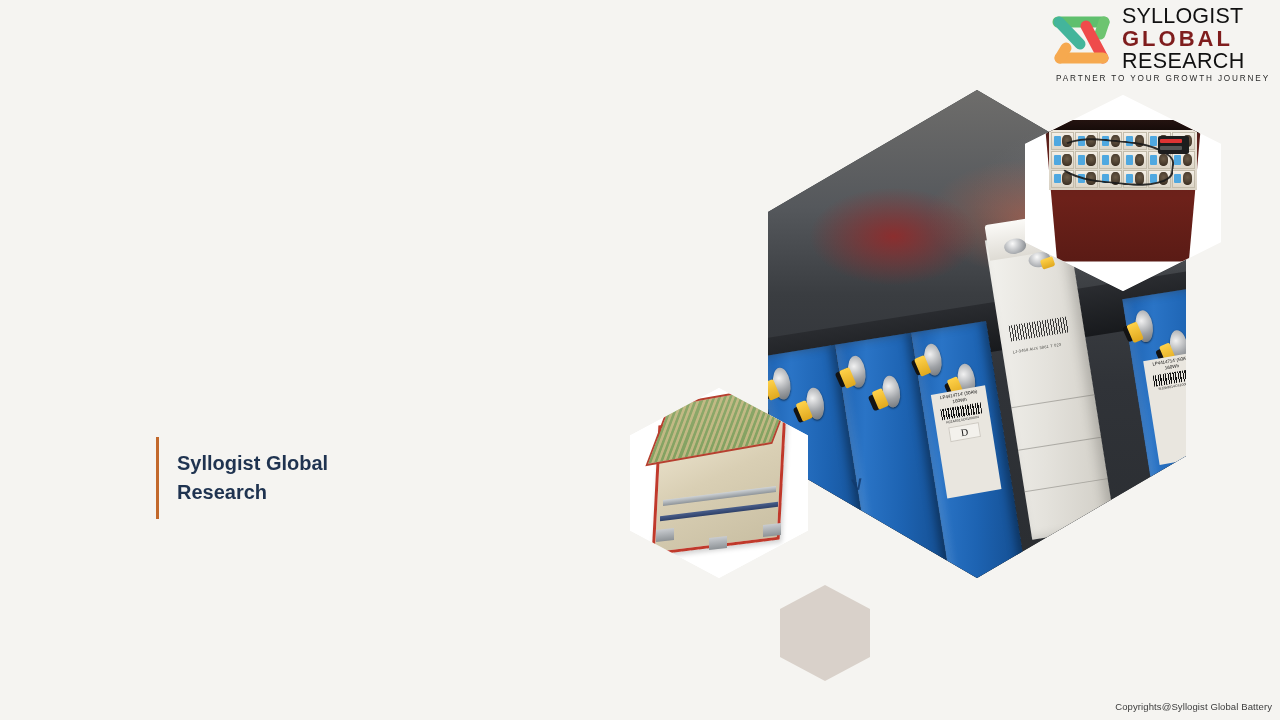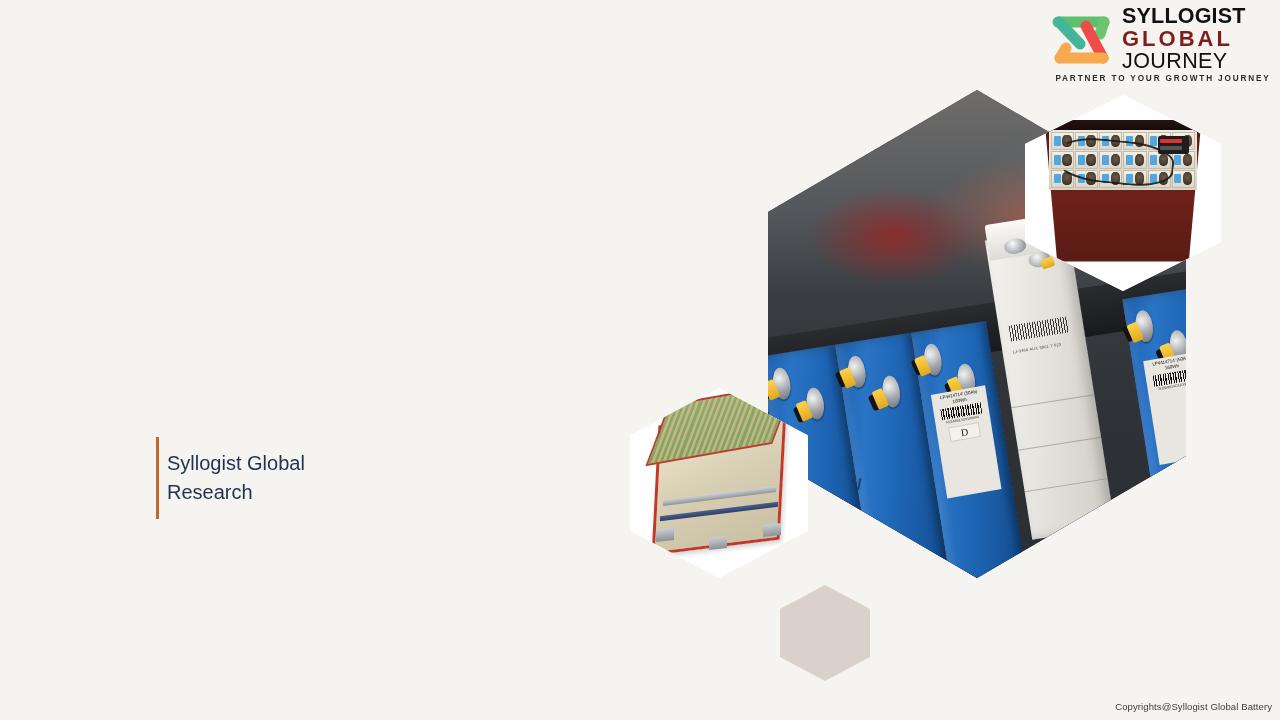--- a/index.html
+++ b/index.html
@@ -39,21 +39,21 @@
   .logo-text {
     position: absolute;
     left: 76px;
     top: 0px;
     width: 156px;
   }
   .logo-line1 {
     font-size: 21.5px;
     line-height: 21px;
     letter-spacing: 0.2px;
-    font-weight: 700;
+    font-weight: 400;
     color: #111111;
     white-space: nowrap;
   }
   .logo-line2 {
     font-size: 22px;
     line-height: 23px;
     letter-spacing: 3.0px;
     font-weight: 900;
     color: #7f1d1d;
     white-space: nowrap;
@@ -67,21 +67,21 @@
     white-space: nowrap;
   }
   .logo-tagline {
     position: absolute;
     left: 1px;
     top: 68px;
     width: 232px;
     text-align: center;
     font-size: 8.2px;
     letter-spacing: 1.85px;
-    font-weight: 700;
+    font-weight: 400;
     color: #2a2a2a;
     white-space: nowrap;
   }
 
   
   .title {
     position: absolute;
     left: 163px;
     top: 263px;
     width: 580px;
@@ -99,25 +99,25 @@
     display: flex;
     align-items: center;
   }
   .subtitle-bar {
     width: 3px;
     height: 82px;
     background: #c2682b;
     flex: 0 0 auto;
   }
   .subtitle-text {
-    margin-left: 8px;
+    margin-left: 18px;
     font-size: 20px;
     line-height: 29px;
     color: #1f3350;
-    font-weight: 400;
+    font-weight: 700;
     width: 190px;
   }
 
   
   .footer {
     position: absolute;
     right: 8px;
     bottom: 8px;
     font-size: 9.5px;
     color: #3c3c3c;
@@ -479,21 +479,21 @@
         <path d="M58 14 L54 26" stroke="#6dc470" stroke-width="11"></path>
         <path d="M13 14 L34 36" stroke="#43b59b" stroke-width="11"></path>
         <path d="M40 18 L57 50" stroke="#ef4b4b" stroke-width="11"></path>
         <path d="M14 50 H57" stroke="#f6a94f" stroke-width="11"></path>
         <path d="M14 50 L20 40" stroke="#f6a94f" stroke-width="11"></path>
       </g>
     </svg>
     <div class="logo-text">
       <div class="logo-line1">SYLLOGIST</div>
       <div class="logo-line2">GLOBAL</div>
-      <div class="logo-line3">JOURNEY</div>
+      <div class="logo-line3">RESEARCH</div>
     </div>
     <div class="logo-tagline">PARTNER TO YOUR GROWTH JOURNEY</div>
   </div>
 
 
   <div class="subtitle-wrap">
     <div class="subtitle-bar"></div>
     <div class="subtitle-text">Syllogist Global Research</div>
   </div>
 

